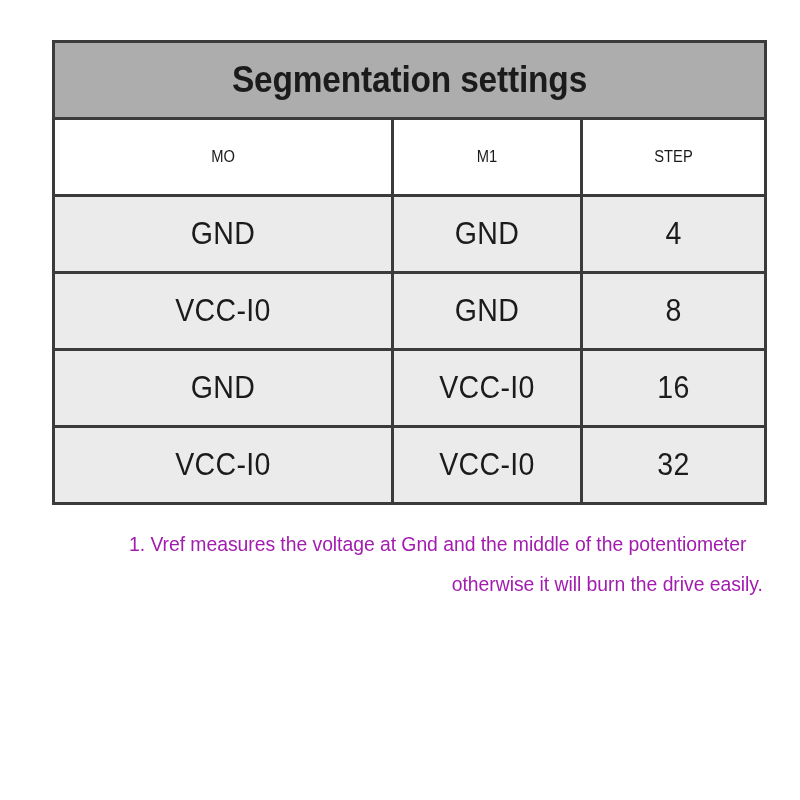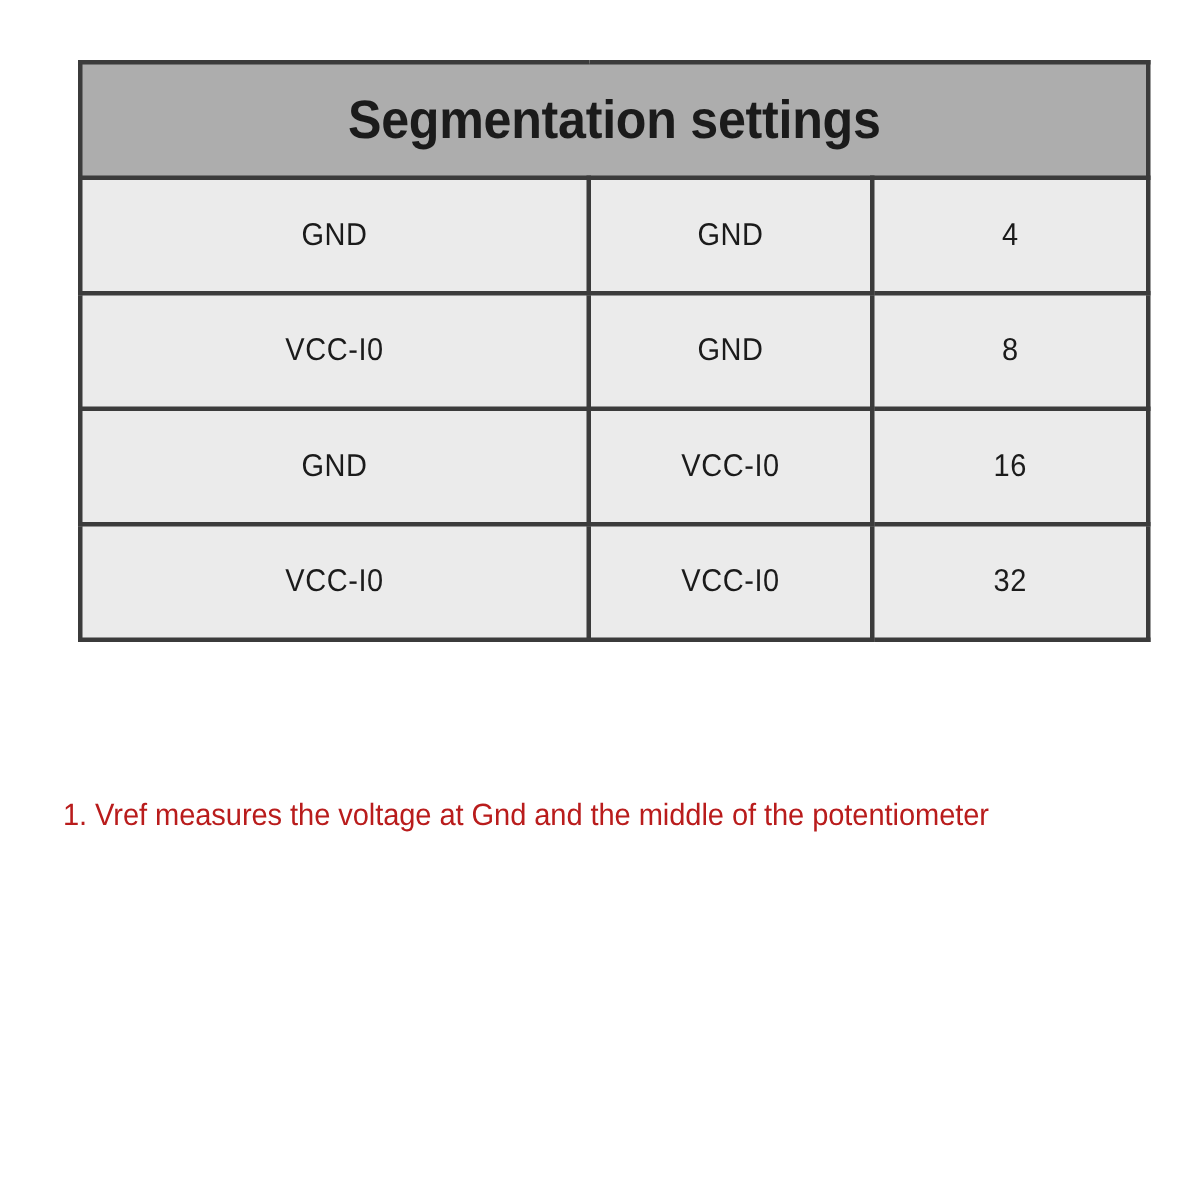--- a/index.html
+++ b/index.html
@@ -54,43 +54,44 @@
   }
   .title-cell .title-text {
     display: block;
     line-height: 74px;
     transform: scaleX(0.93);
   }
 
   .spec-table tbody td {
     background: #ebebeb;
     height: 74px;
-    font-size: 21px;
+    font-size: 31px;
     font-weight: 400;
     letter-spacing: 0.4px;
   }
   .cell-text {
     display: block;
     line-height: 74px;
     transform: scaleX(0.92);
   }
 
   
   .notes {
     position: absolute;
     left: 42px;
     top: 524px;
     width: 740px;
   }
   .note-line {
     font-size: 20.5px;
     line-height: 40px;
-    color: #b91c1c;
+    color: #a21caf;
     white-space: nowrap;
     letter-spacing: -0.05px;
+    text-align: right;
   }
   .note-line .ln {
     display: inline-block;
     transform: scaleX(0.945);
     transform-origin: left center;
   }
   .note-line.cont .ln {
     padding-left: 22px;
   }
 </style>
@@ -103,20 +104,31 @@
     <colgroup>
       <col class="c0">
       <col class="c1">
       <col class="c2">
     </colgroup>
     <thead>
       <tr>
         <th class="title-cell" colspan="3">
           <span class="title-text">Segmentation settings</span>
         </th>
+      </tr>
+      <tr>
+        <td>
+          <span class="cell-text">MO</span>
+        </td>
+        <td>
+          <span class="cell-text">M1</span>
+        </td>
+        <td>
+          <span class="cell-text">STEP</span>
+        </td>
       </tr>
     </thead>
     <tbody>
       <tr>
         <td>
           <span class="cell-text">GND</span>
         </td>
         <td>
           <span class="cell-text">GND</span>
         </td>
@@ -157,15 +169,18 @@
           <span class="cell-text">32</span>
         </td>
       </tr>
     </tbody>
   </table>
 
   <div class="notes">
     <div class="note-line">
       <span class="ln">1. Vref measures the voltage at Gnd and the middle of the potentiometer</span>
     </div>
+    <div class="note-line cont">
+      <span class="ln">otherwise it will burn the drive easily.</span>
+    </div>
   </div>
 
 </div>
 
 </body></html>

